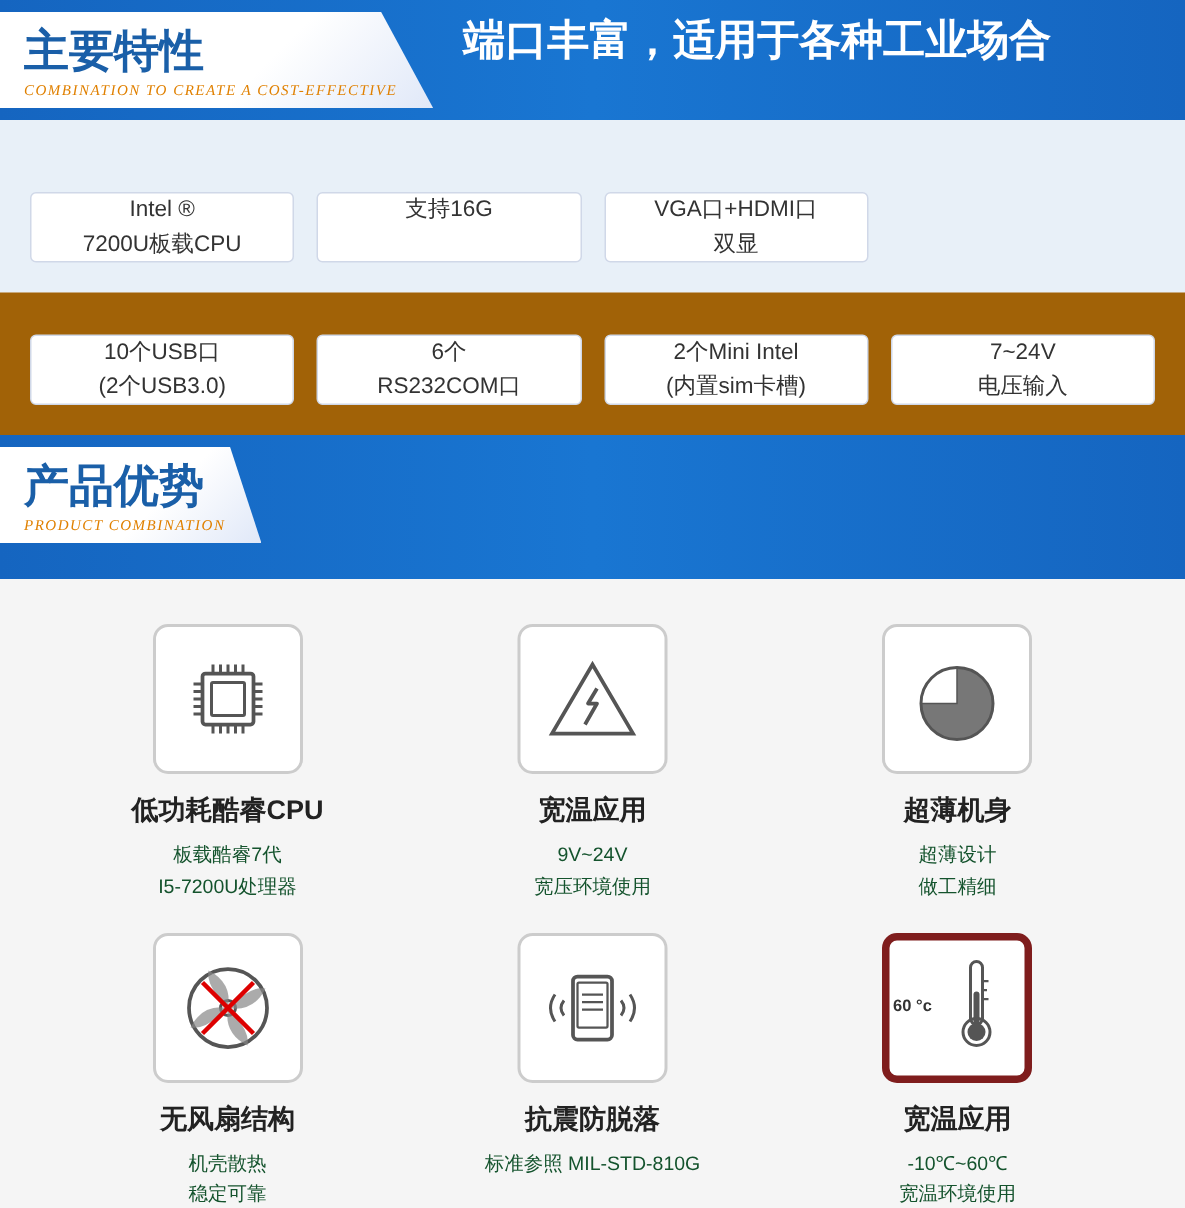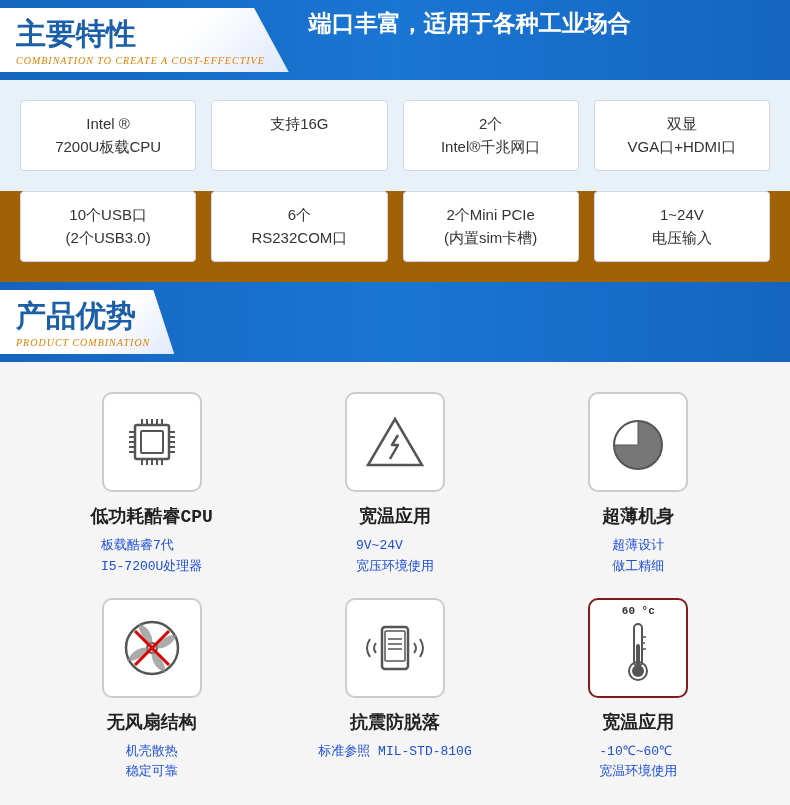--- a/index.html
+++ b/index.html
@@ -15,25 +15,26 @@
       grid-template-columns: repeat(4, 1fr);
       gap: 15px;
       padding: 20px 20px;
       background: #e8f0f8;
     }
 
     .feature-card {
       background: #fff;
       border: 1px solid #d0d8e8;
       border-radius: 4px;
-      padding: 12px 10px;
+      padding: 0 10px;
       text-align: center;
       font-size: 15px;
       color: #333;
       line-height: 1.5;
+      margin-top: 28px;
     }
 
     .features-grid-row2 {
       display: grid;
       grid-template-columns: repeat(4, 1fr);
       gap: 15px;
       padding: 0 20px 20px;
       background: #a16207;
     }
 
@@ -42,21 +43,21 @@
       grid-template-columns: repeat(3, 1fr);
       gap: 20px;
       padding: 30px 40px;
       background: #f5f5f5;
     }
 
     .advantage-item {
       display: flex;
       flex-direction: column;
       align-items: center;
-      font-family: Liberation Mono, monospace;
+      text-align: center;
     }
 
     .icon-box {
       width: 100px;
       height: 100px;
       border: 2px solid #ccc;
       border-radius: 10px;
       display: flex;
       align-items: center;
       justify-content: center;
@@ -66,21 +67,21 @@
 
     .advantage-title {
       font-size: 18px;
       color: #222;
       font-weight: bold;
       margin-bottom: 8px;
     }
 
     .advantage-desc {
       font-size: 13px;
-      color: #1d4ed8;
+      color: #14532d;
       line-height: 1.6;
     }
 
     
     svg {
       display: block;
     }
 
     .main-header-section {
       background: linear-gradient(to right, #1565c0, #1976d2, #1565c0);
@@ -105,43 +106,43 @@
     .title-badge-sub {
       font-size: 10px;
       color: #e08000;
       font-style: italic;
       letter-spacing: 1px;
       font-family: Liberation Serif, serif;
     }
 
     .header-right-text {
       color: #fff;
-      font-size: 23px;
+      font-size: 28px;
       font-weight: bold;
     }
 
     .section2-header {
       background: linear-gradient(to right, #1565c0, #1976d2, #1565c0);
       display: flex;
       align-items: center;
-      padding: 8px 15px 8px 0;
+      padding: 8px 15px 24px 0;
     }
 
     .icon-box-temp {
       width: 100px;
       height: 100px;
-      border: 2px solid #7f1d1d;
+      border: 5px solid #7f1d1d;
       border-radius: 10px;
       display: flex;
       align-items: center;
       justify-content: center;
       margin-bottom: 12px;
       background: #fff;
       position: relative;
-      flex-direction: column;
+      flex-direction: row;
     }
   </style>
 </head>
 <body>
 
 <div class="main-header-section">
   <div class="title-badge">
     <div class="title-badge-text">主要特性</div>
     <div class="title-badge-sub">COMBINATION TO CREATE A COST-EFFECTIVE</div>
   </div>
@@ -150,44 +151,40 @@
 
 <div class="features-grid">
   <div class="feature-card">
     <div>Intel ®</div>
     <div>7200U板载CPU</div>
   </div>
   <div class="feature-card">
     <div>支持16G</div>
   </div>
   <div class="feature-card">
-    <div>2个</div>
-    <div>Intel®千兆网口</div>
-  </div>
-  <div class="feature-card">
+    <div>VGA口+HDMI口</div>
     <div>双显</div>
-    <div>VGA口+HDMI口</div>
   </div>
 </div>
 
 <div class="features-grid-row2">
   <div class="feature-card">
     <div>10个USB口</div>
     <div>(2个USB3.0)</div>
   </div>
   <div class="feature-card">
     <div>6个</div>
     <div>RS232COM口</div>
   </div>
   <div class="feature-card">
-    <div>2个Mini PCIe</div>
+    <div>2个Mini Intel</div>
     <div>(内置sim卡槽)</div>
   </div>
   <div class="feature-card">
-    <div>1~24V</div>
+    <div>7~24V</div>
     <div>电压输入</div>
   </div>
 </div>
 
 <div class="section2-header">
   <div class="title-badge">
     <div class="title-badge-text">产品优势</div>
     <div class="title-badge-sub">PRODUCT COMBINATION</div>
   </div>
 </div>

